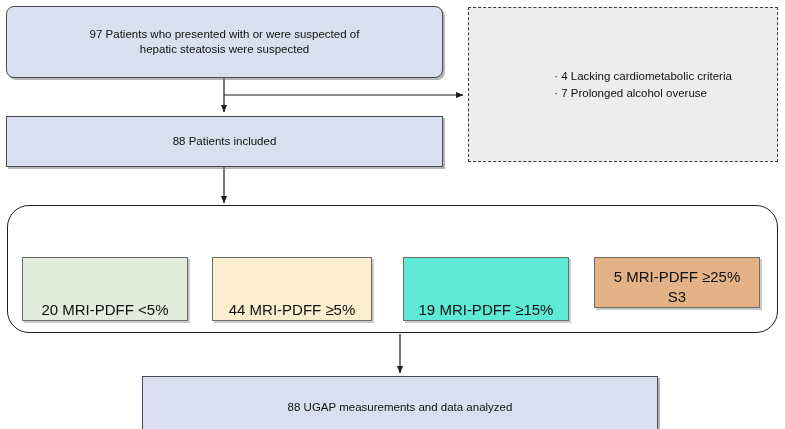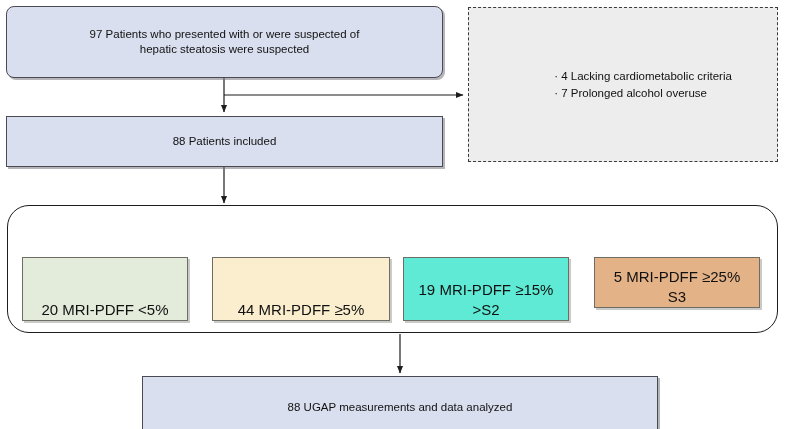--- a/index.html
+++ b/index.html
@@ -123,30 +123,29 @@
 
   <div class="group-box" style="left:7px; top:205px; width:771px; height:128px;"></div>
 
 
   <div class="grade-box" style="left:22px; top:257px; width:166px; height:64px; background:#e3ecda;">
     <div>
       <span class="line1">20 MRI-PDFF &lt;5%</span>
     </div>
   </div>
 
-  <div class="grade-box" style="left:212px; top:257px; width:178px; height:64px; background:#faeece;">
+  <div class="grade-box" style="left:212px; top:257px; width:160px; height:64px; background:#faeece;">
     <div>
       <span class="line1">44 MRI-PDFF ≥5%</span>
     </div>
   </div>
 
   <div class="grade-box" style="left:403px; top:257px; width:166px; height:64px; background:#5eead4;">
     <div>
       <span class="line1">19 MRI-PDFF ≥15%</span>
-      <span class="line2">&gt;S2</span>
     </div>
   </div>
 
   <div class="grade-box" style="left:594px; top:257px; width:166px; height:51px; background:#e3b287;">
     <div>
       <span class="line1">5 MRI-PDFF ≥25%</span>
       <span class="line2">S3</span>
     </div>
   </div>
 

